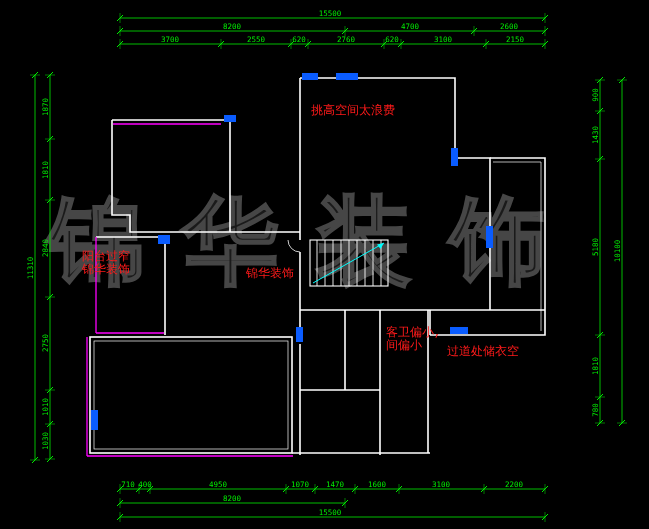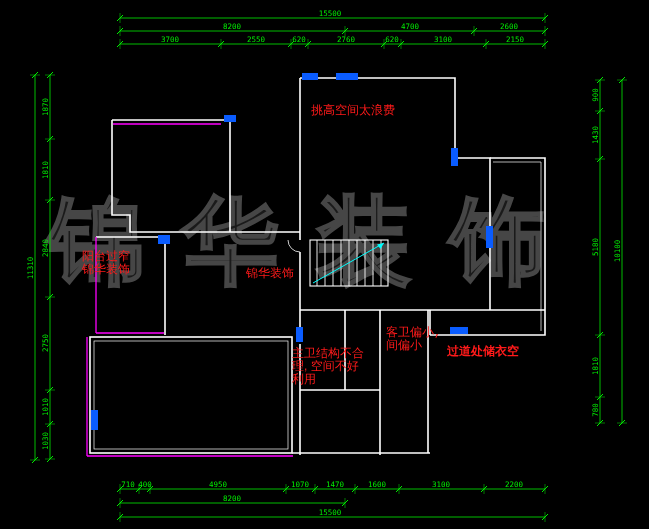--- a/index.html
+++ b/index.html
@@ -210,26 +210,21 @@
       <div class="ann" style="left: 311px; top: 104px;">
         <div>挑高空间太浪费</div>
       </div>
       <div class="ann" style="left: 82px; top: 250px;">
         <div>阳台过窄</div>
         <div>锦华装饰</div>
       </div>
       <div class="ann" style="left: 246px; top: 267px;">
         <div>锦华装饰</div>
       </div>
-      <div class="ann" style="left: 292px; top: 347px;">
-        <div>主卫结构不合</div>
-        <div>理, 空间不好</div>
-        <div>利用</div>
-      </div>
       <div class="ann" style="left: 386px; top: 327px; font-family: Liberation Mono, monospace;">
         <div>客卫偏小,</div>
         <div>间偏小</div>
       </div>
-      <div class="ann" style="left: 447px; top: 345px; font-weight: bold;">
+      <div class="ann" style="left: 447px; top: 345px;">
         <div>过道处储衣空</div>
       </div>
     </div>
 </div>
 
 </body></html>

